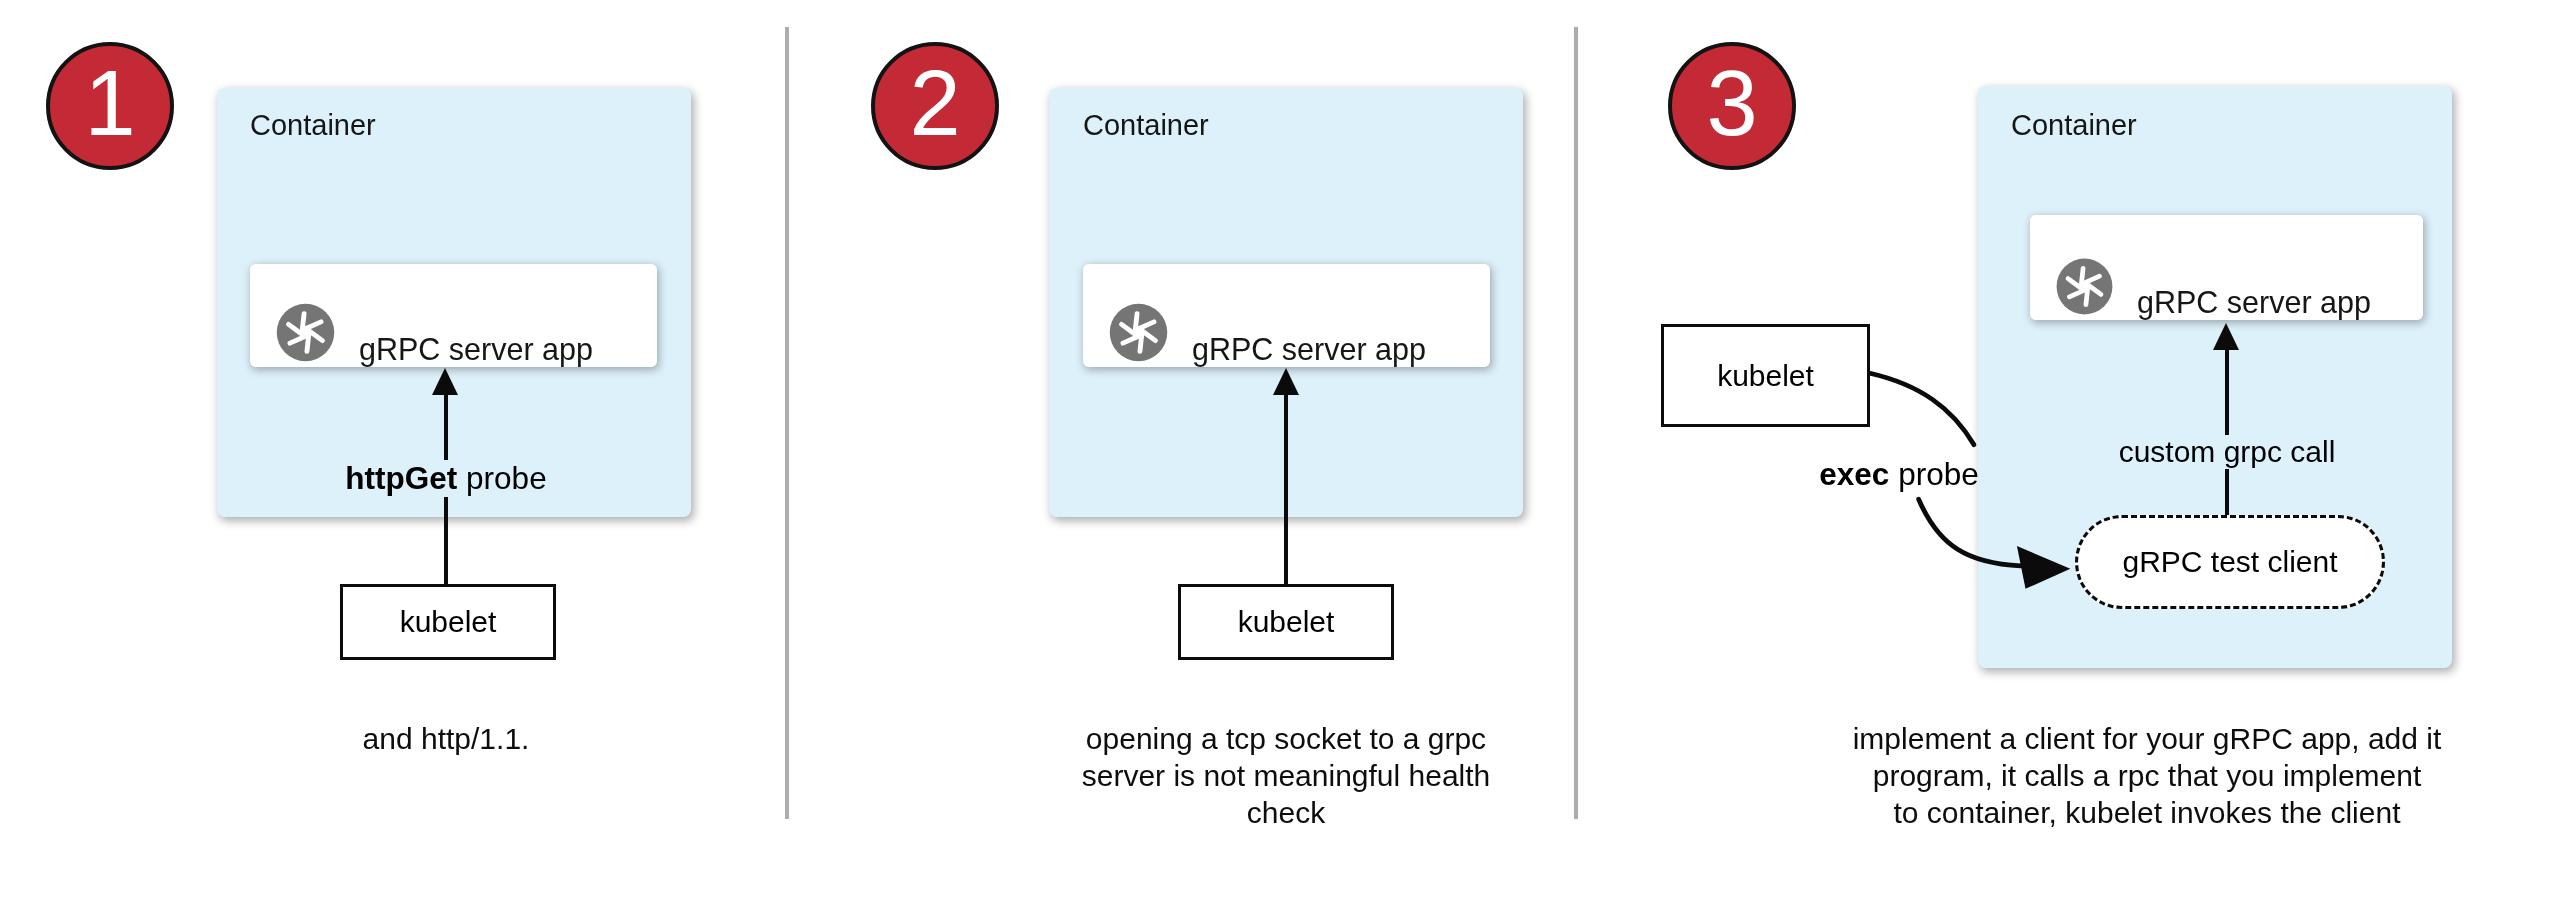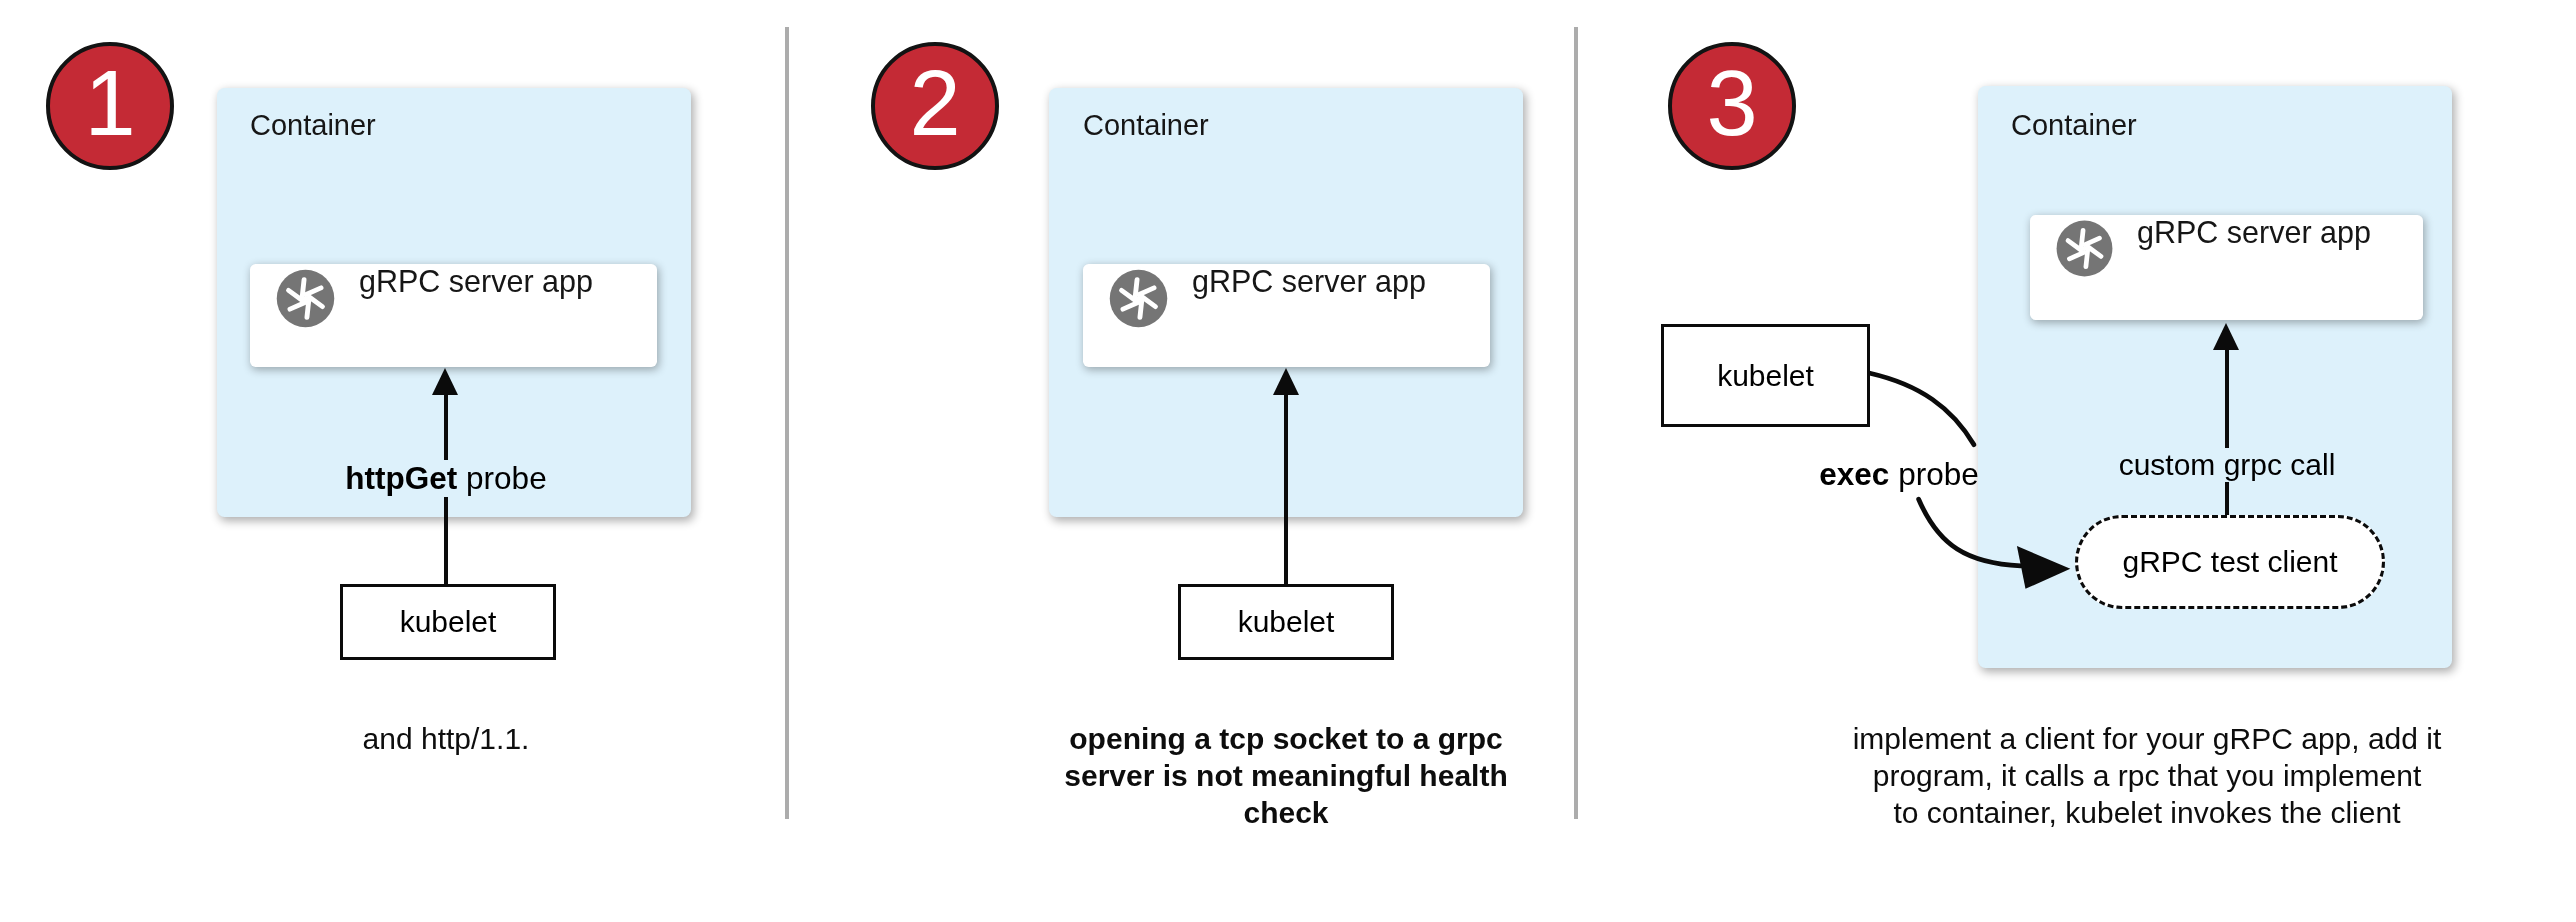--- a/index.html
+++ b/index.html
@@ -8,21 +8,21 @@
   .divider{position:absolute;width:3.8px;top:27px;height:792px;background:#ACACAC;}
   .badge{position:absolute;width:128px;height:128px;border-radius:50%;
          background:#C42A35;border:4.8px solid #131313;box-sizing:border-box;
          display:flex;align-items:center;justify-content:center;
          color:#ffffff;font-size:92px;line-height:1;padding-bottom:5.7px;}
   .container-box{position:absolute;background:#DDF1FB;border-radius:7.6px;
                  box-shadow:2.9px 3.8px 9.5px rgba(0,0,0,0.32);}
   .container-label{position:absolute;font-size:29px;color:#161616;z-index:2;}
   .appbox{position:absolute;background:#ffffff;border-radius:5.7px;z-index:2;
           box-shadow:1.9px 2.9px 8.6px rgba(0,0,0,0.30);
-          display:flex;align-items:flex-start;padding-left:21px;gap:19px;box-sizing:border-box;}
+          display:flex;align-items:flex-end;padding-left:21px;gap:19px;box-sizing:border-box;}
   .appbox .label{font-size:30.5px;color:#161616;}
   .vline{position:absolute;width:3.8px;background:#0b0b0b;z-index:1;}
   .arrowhead-up{position:absolute;width:0;height:0;z-index:1;
                 border-left:13.4px solid transparent;border-right:13.4px solid transparent;
                 border-bottom:27px solid #0b0b0b;}
   .probe-label{position:absolute;width:382px;text-align:center;font-size:31.5px;
                background:#DDF1FB;z-index:2;}
   .probe-label.nobg{background:transparent;width:248px;}
   .probe-label b{font-weight:bold;margin-top:16px;}
   .kubelet{position:absolute;background:#ffffff;border:3.8px solid #0b0b0b;box-sizing:border-box;
@@ -102,21 +102,21 @@
     <span class="label">gRPC server app</span>
   </div>
 
   <div class="arrowhead-up" style="left:1273px;top:368px;"></div>
   <div class="vline" style="left:1284px;top:394px;height:190px;"></div>
 
   <div class="kubelet" style="left:1178px;top:584px;width:216px;height:76px;">
     <span>kubelet</span>
   </div>
 
-  <div class="caption" style="left:1014px;top:720px;width:544px;font-weight:bold;">
+  <div class="caption" style="left:1014px;top:720px;width:544px;">
     <div>opening a tcp socket to a grpc</div>
     <div>server is not meaningful health</div>
     <div>check</div>
   </div>
 
   <div class="badge" style="left:1668px;top:42px;">
     <span>3</span>
   </div>
 
   <div class="container-box" style="left:1978px;top:86px;width:474px;height:582px;"></div>
@@ -145,21 +145,21 @@
   <svg class="overlay" width="2576" height="923" viewBox="0 0 2700 967">
     <path d="M 1960 391 C 2012 403 2046 427 2069 466" fill="none" stroke="#0b0b0b" stroke-width="5" stroke-linecap="round"></path>
     <path d="M 2011 523 C 2032 572 2062 590 2118 593" fill="none" stroke="#0b0b0b" stroke-width="5" stroke-linecap="round"></path>
     <polygon points="2170,596 2114,572 2123,617" fill="#0b0b0b"></polygon>
   </svg>
 
   <div class="probe-label nobg" style="left:1775px;top:456px;"><b>exec</b><span> probe</span></div>
 
   <div class="arrowhead-up" style="left:2213px;top:323px;"></div>
   <div class="vline" style="left:2225px;top:349px;height:166px;"></div>
-  <div class="call-label" style="left:2036px;top:448px;">custom grpc call</div>
+  <div class="call-label" style="left:2036px;top:435px;">custom grpc call</div>
 
   <div class="testclient" style="left:2075px;top:515px;width:310px;height:94px;">
     <span>gRPC test client</span>
   </div>
 
   <div class="caption" style="left:1818px;top:720px;width:658px;">
     <div>implement a client for your gRPC app, add it</div>
     <div>program, it calls a rpc that you implement</div>
     <div>to container, kubelet invokes the client</div>
   </div>

